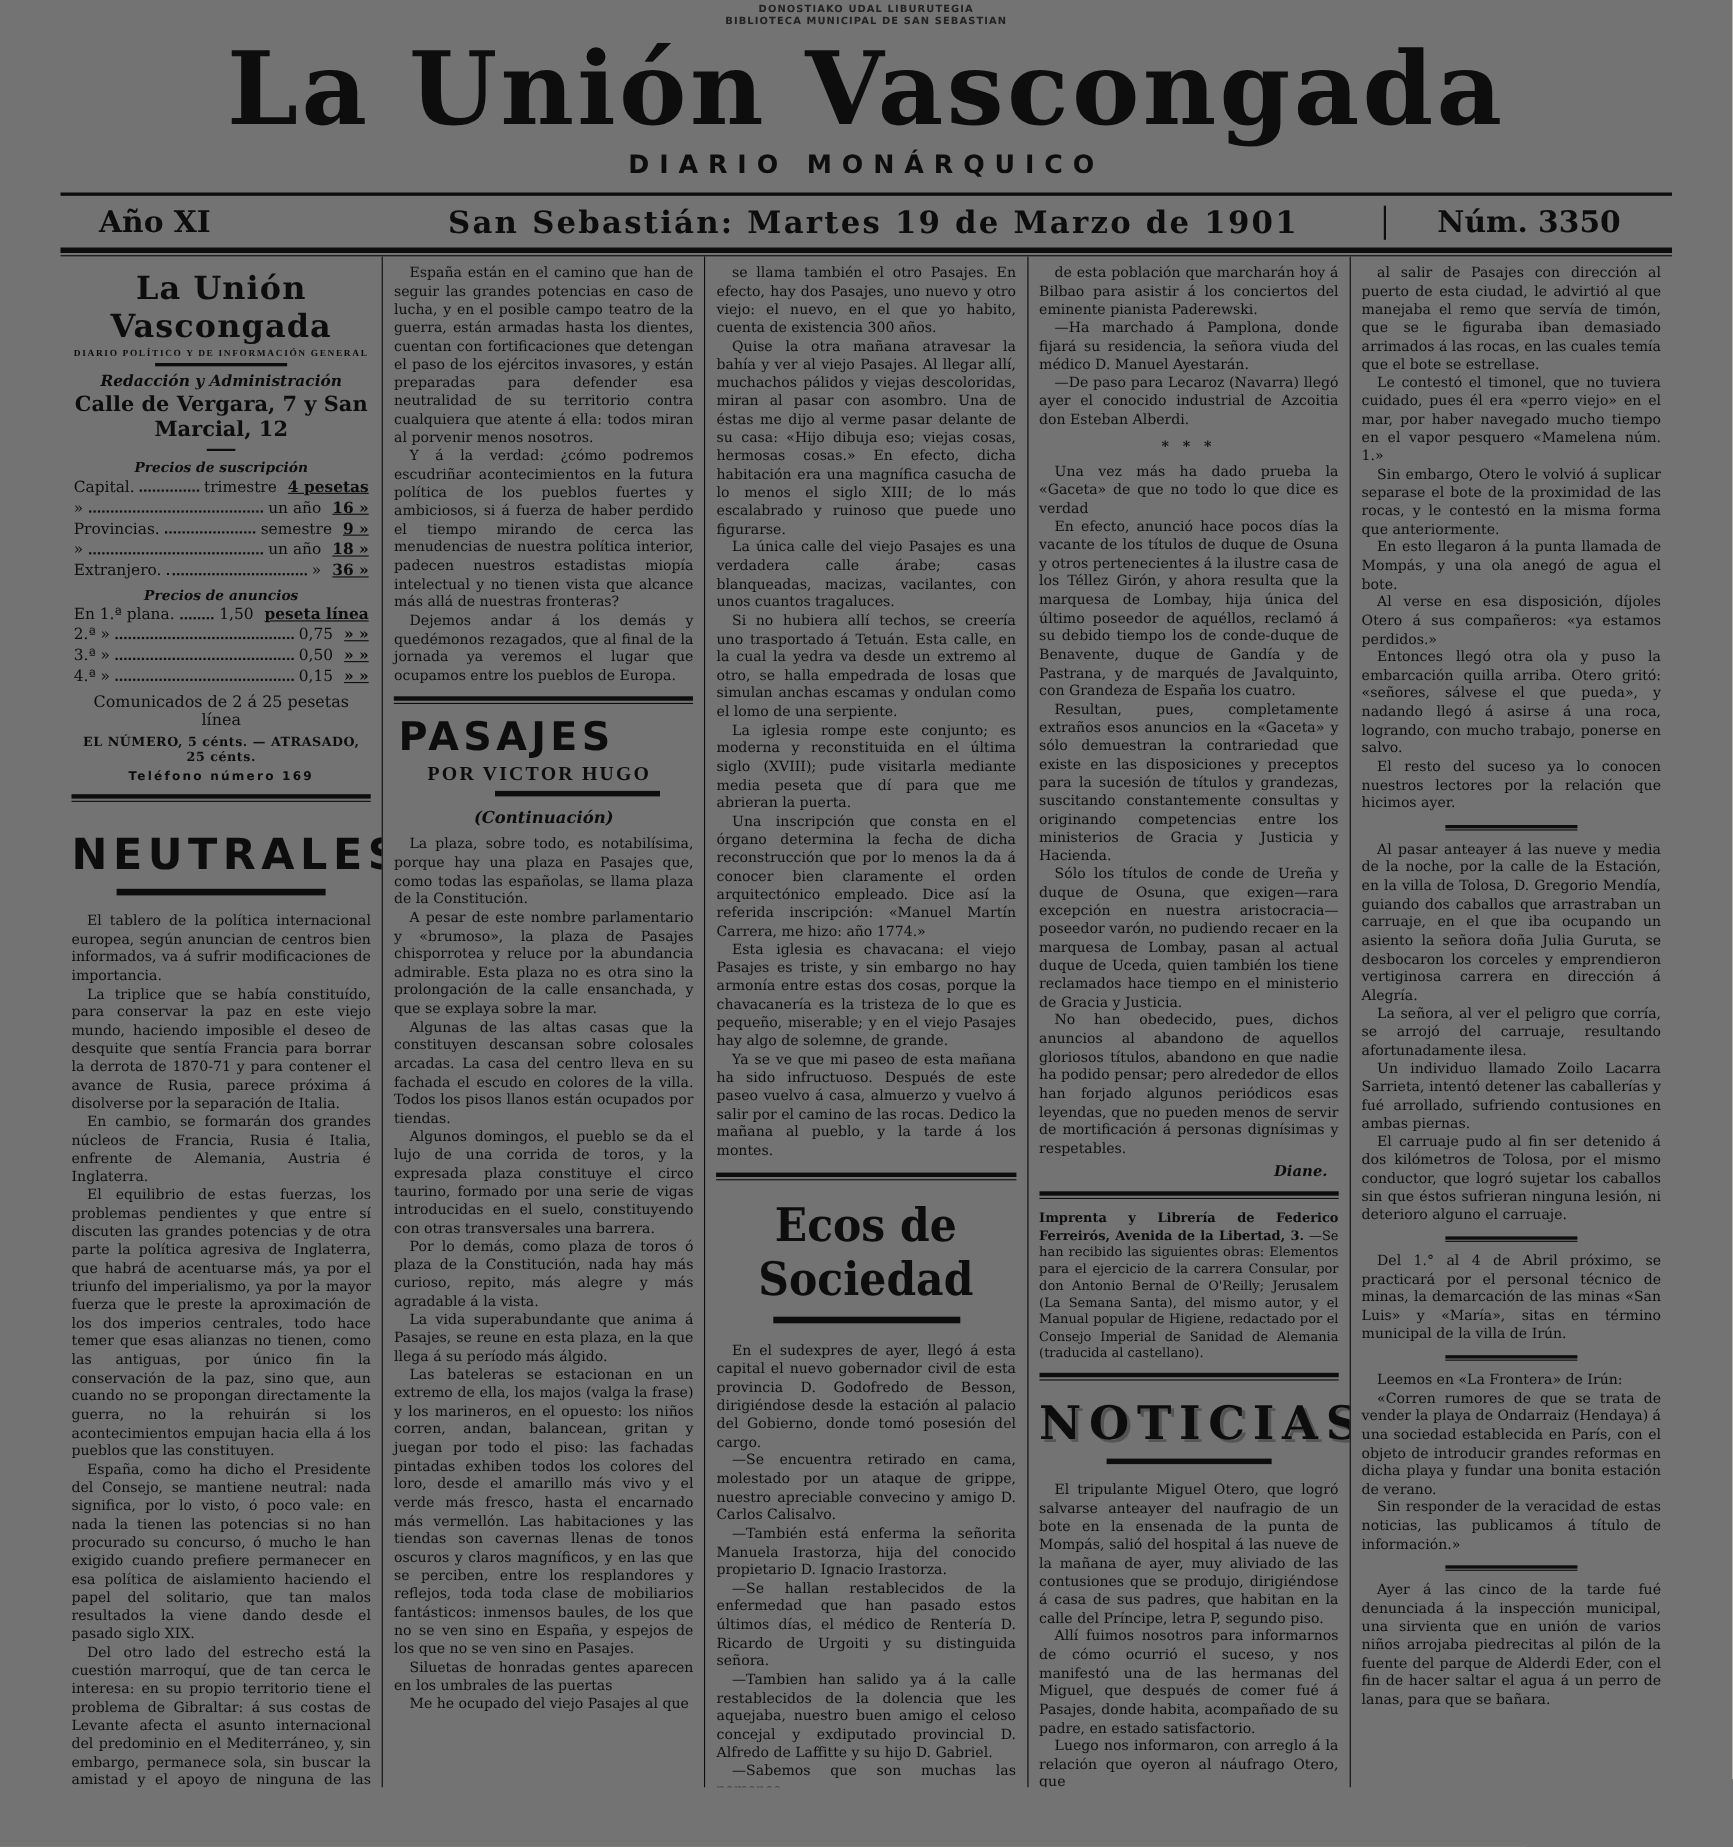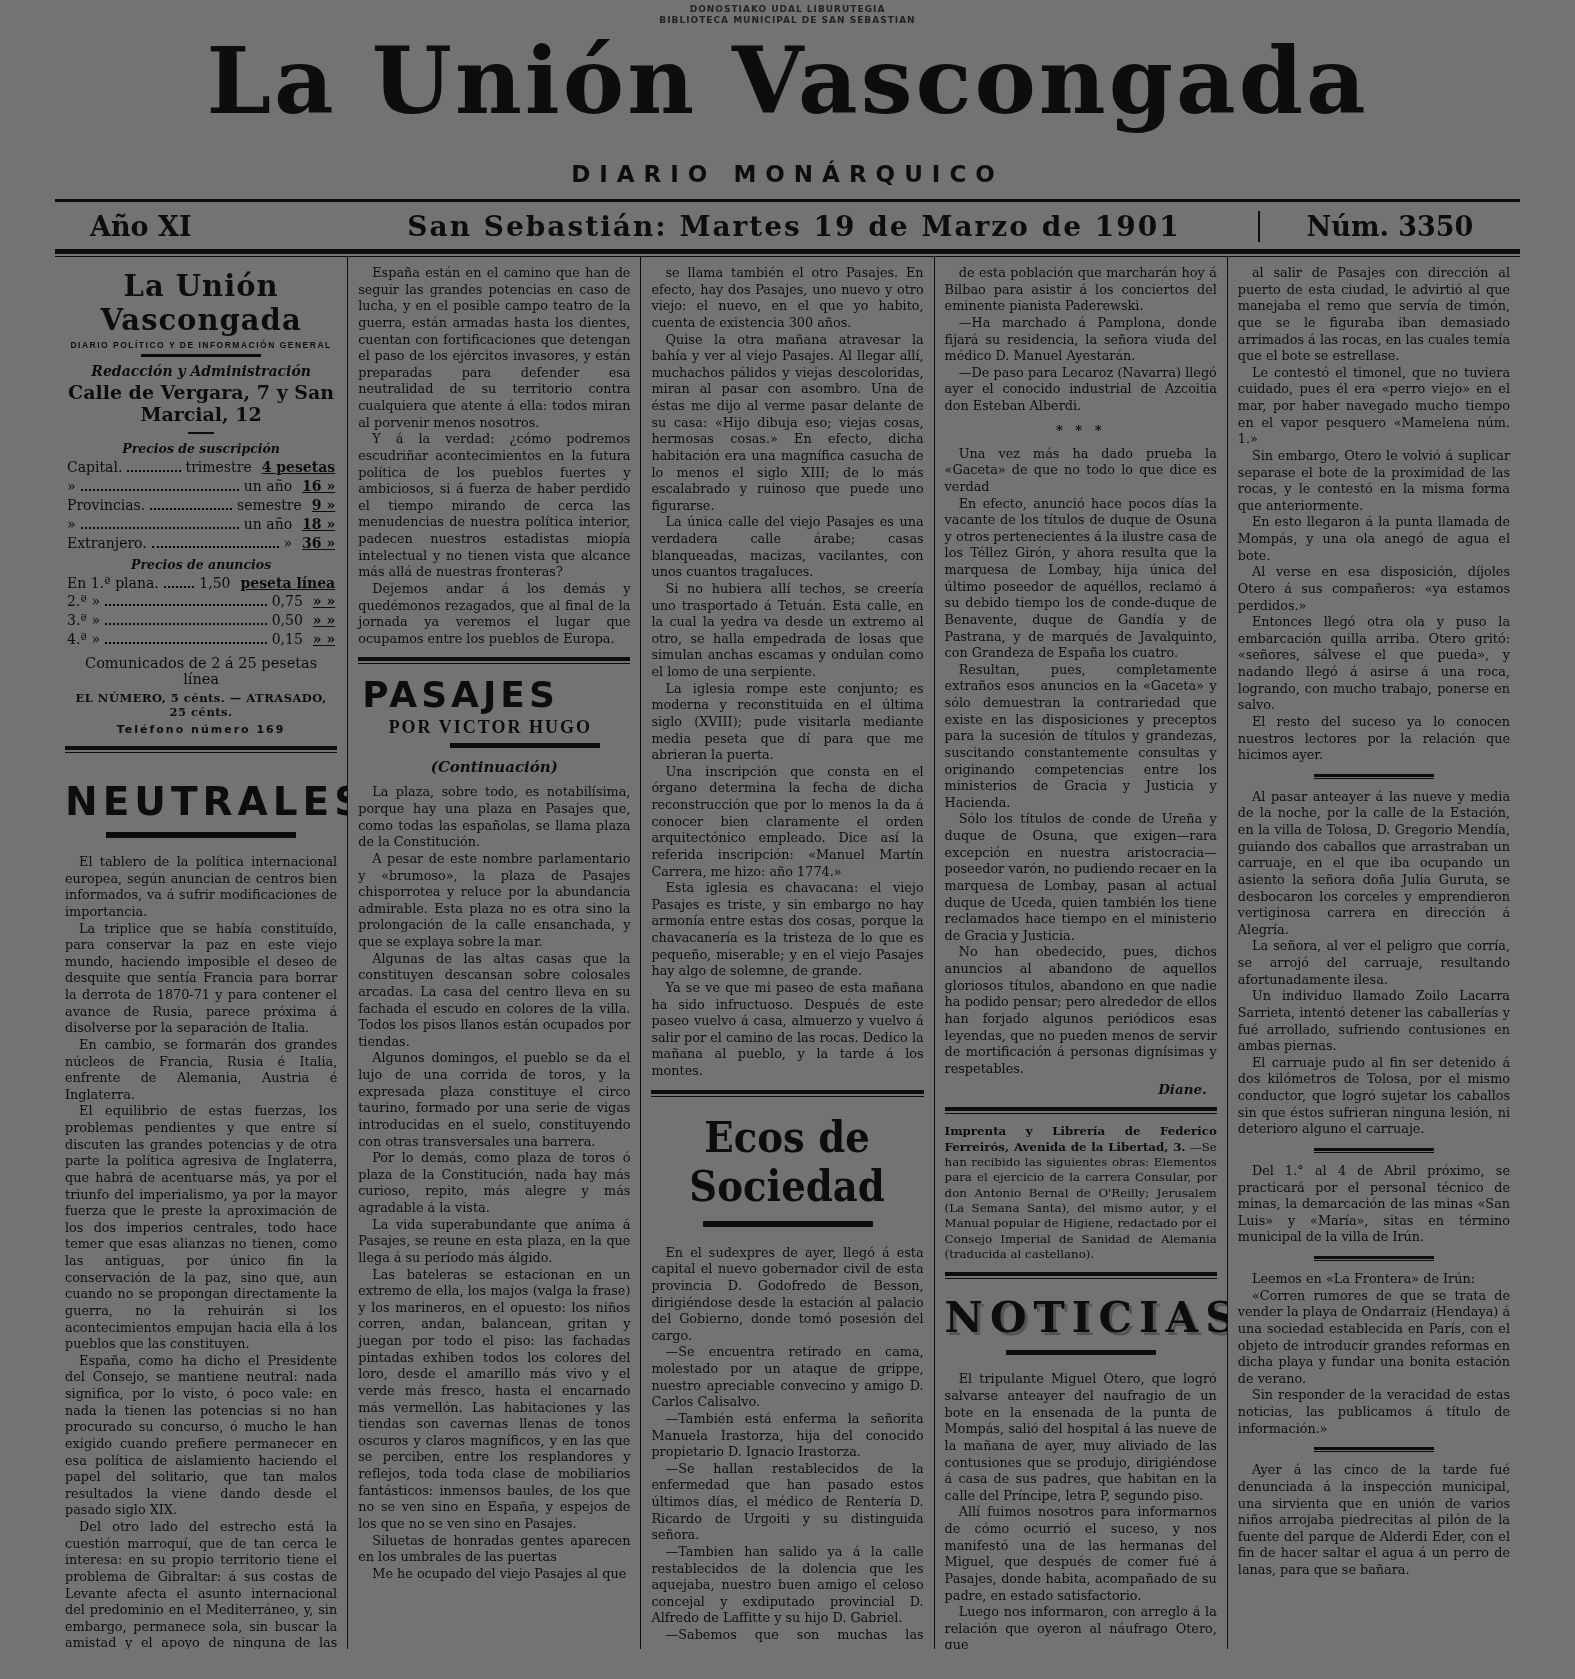--- a/index.html
+++ b/index.html
@@ -12,21 +12,21 @@
   .stamp{ text-align:center;padding-top:4px;line-height:1.25;
     font-family:"DejaVu Sans","Liberation Sans",sans-serif;
     font-size:9px;letter-spacing:1px;color:#222;font-weight:bold;}
   
   .masthead{text-align:center;margin-top:6px;}
   .masthead .title{
     font-size:92px;font-weight:bold;letter-spacing:3px;line-height:1.05;
     font-family:"DejaVu Serif","Liberation Serif",serif;
   }
   .masthead .subtitle{
-    margin-top:32px;font-family:"DejaVu Sans","Liberation Sans",sans-serif;
+    margin-top:8px;font-family:"DejaVu Sans","Liberation Sans",sans-serif;
     font-weight:bold;font-size:23px;letter-spacing:9px;
   }
   .rule-thin{border-top:3px solid #0d0d0d;margin:12px 55px 0 55px;}
   
   .dateline{
     display:flex;align-items:center;margin:0 55px;padding:8px 0 6px 0;
     font-weight:bold;
   }
   .dateline .dl-left{flex:0 0 240px;font-size:27px;padding-left:35px;}
   .dateline .dl-center{flex:1;text-align:center;font-size:28px;letter-spacing:2px;}
@@ -35,21 +35,21 @@
   
   .cols{
     display:flex;margin:0 55px;height:1392px;overflow:hidden;
   }
   .col{flex:1 1 0;padding:8px 10px 0 10px;overflow:hidden;box-sizing:border-box;}
   .col + .col{border-left:1px solid #0d0d0d;}
   .para{margin:0;text-indent:1.1em;font-size:12.8px;line-height:1.3;text-align:justify;}
   
   .infobox{text-align:center;}
   .infobox .ib-title{font-size:29px;font-weight:bold;letter-spacing:1px;margin-top:4px;}
-  .infobox .ib-sub{font-family:Liberation Sans, sans-serif;font-weight:bold;
+  .infobox .ib-sub{font-family:Liberation Serif, serif;font-weight:bold;
     font-size:8.5px;letter-spacing:1.5px;margin-top:3px;}
   .ib-smallrule{width:120px;border-top:3px solid #0d0d0d;margin:4px auto;}
   .infobox .ib-admin{font-style:italic;font-weight:bold;font-size:14px;margin-top:6px;}
   .infobox .ib-address{font-weight:bold;font-size:19px;margin-top:2px;}
   .ib-dash{width:26px;border-top:2px solid #0d0d0d;margin:7px auto;}
   .infobox .ib-heading{font-style:italic;font-weight:bold;font-size:12.5px;margin:4px 0 2px 0;}
   .ib-row{display:flex;align-items:baseline;font-size:14px;line-height:1.35;padding:0 2px;}
   .ib-row .a{white-space:nowrap;}
   .ib-row .dots{flex:1;border-bottom:2px dotted #0d0d0d;margin:0 5px 3px 5px;min-width:12px;}
   .ib-row .b{white-space:nowrap;margin-right:10px;}

